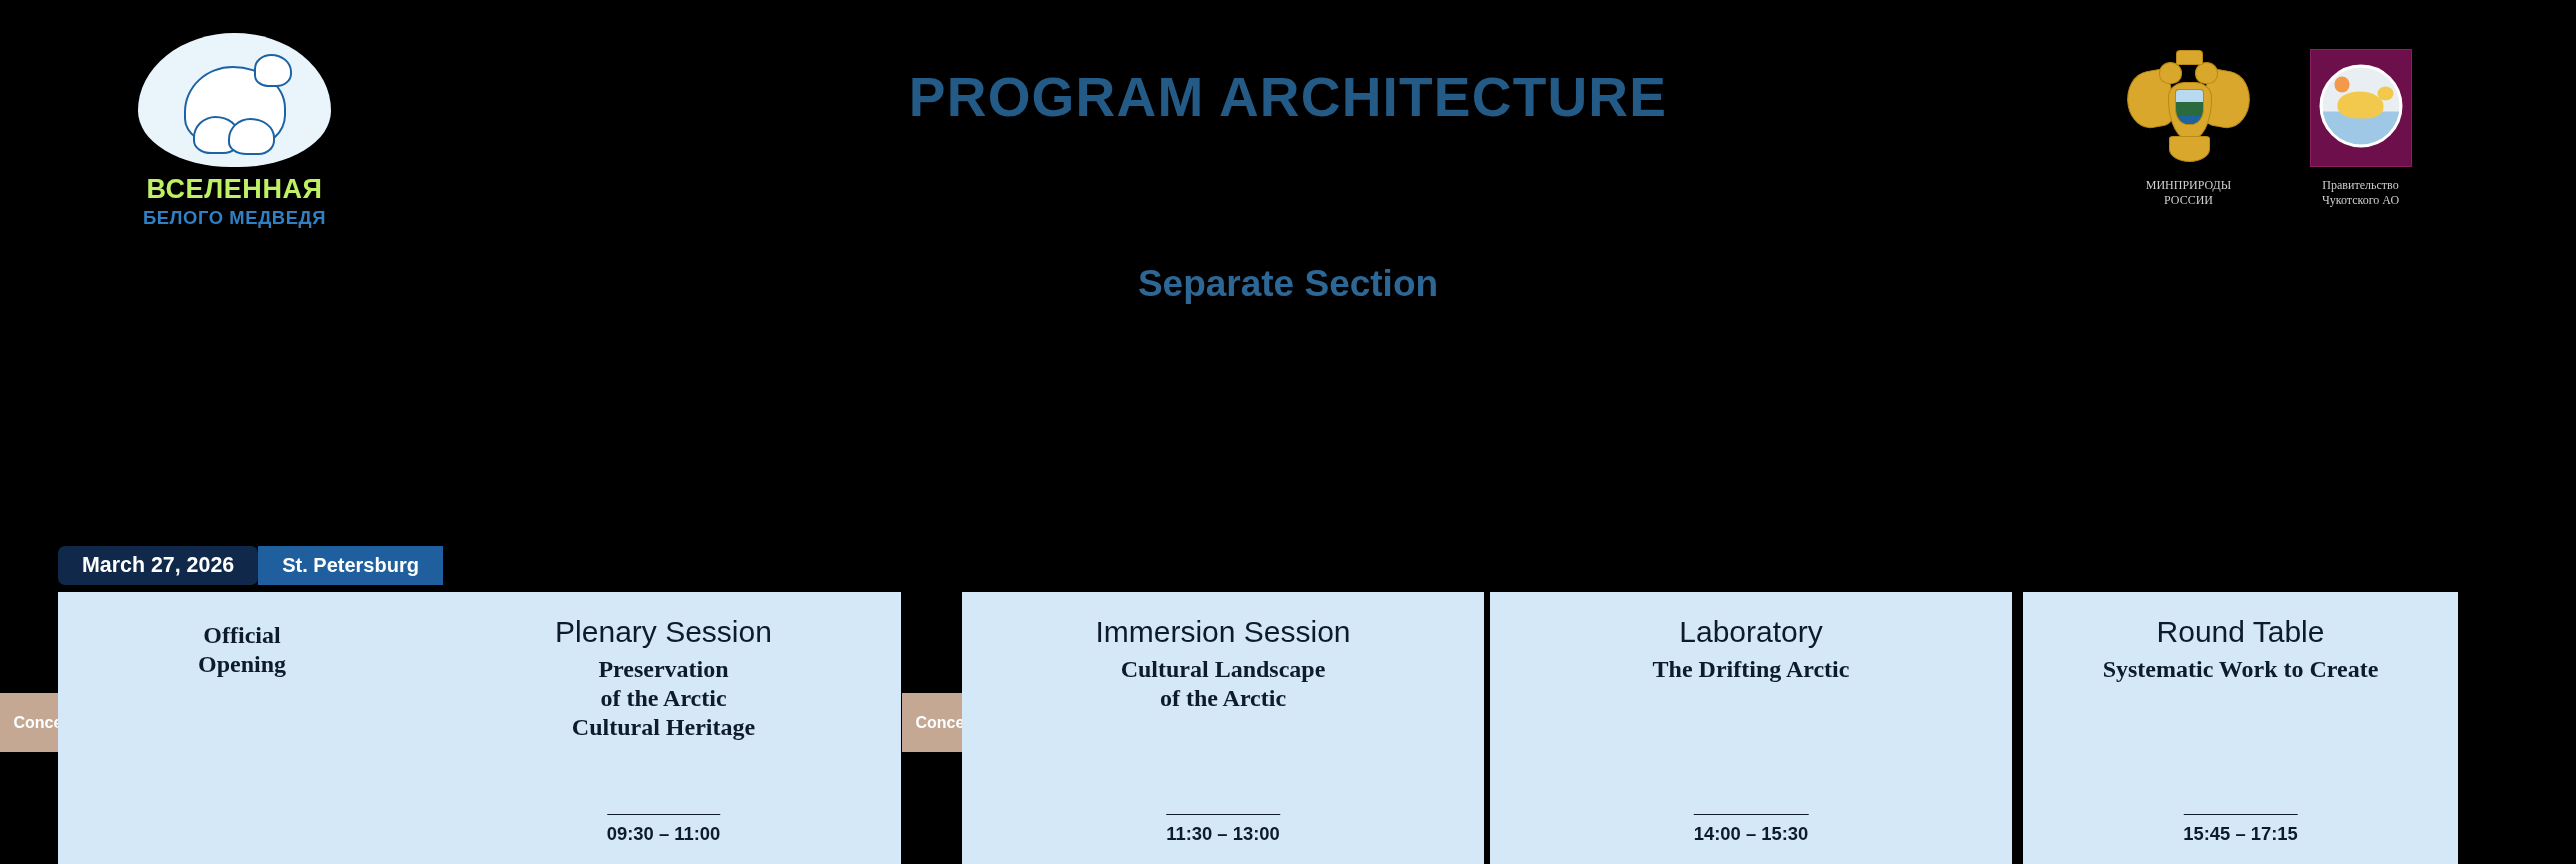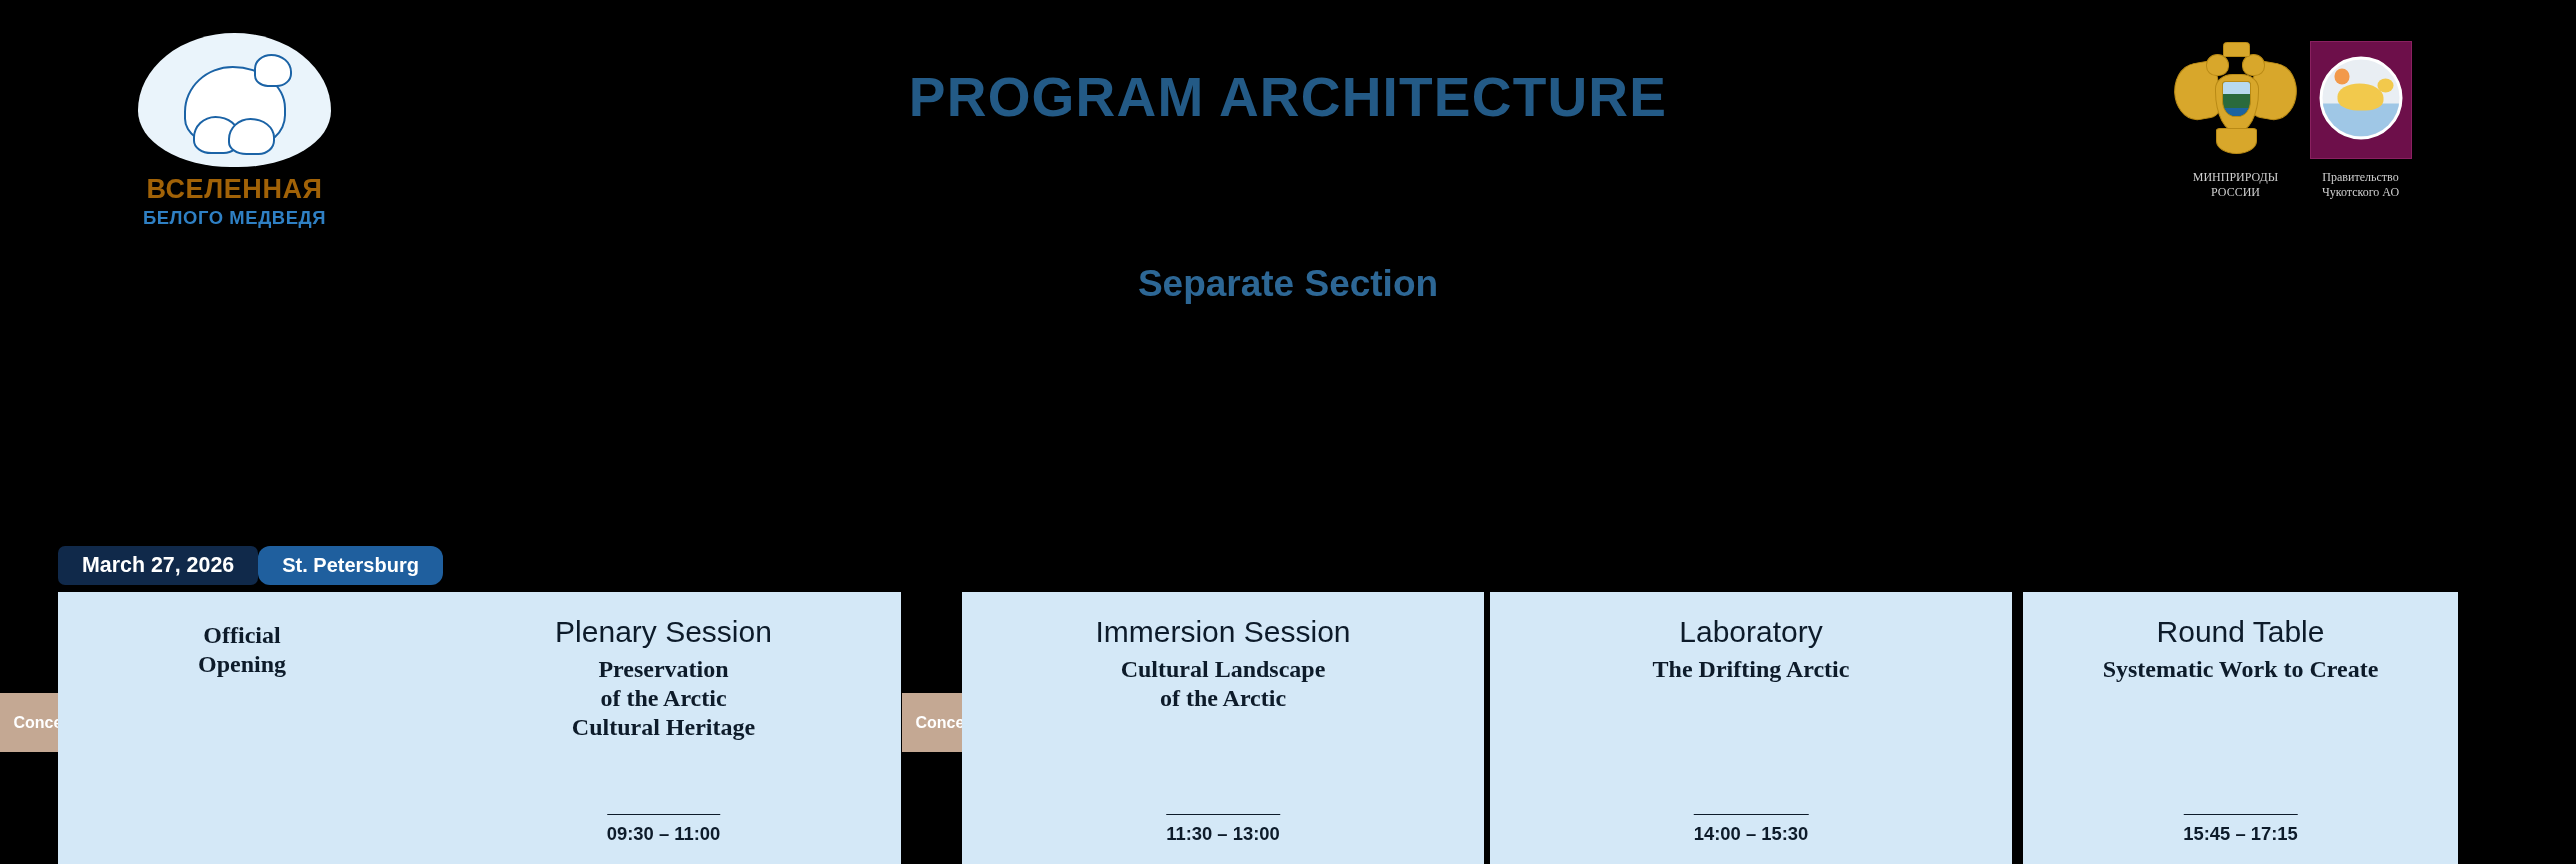--- a/index.html
+++ b/index.html
@@ -73,21 +73,21 @@
     height: 33px;
     background: #ffffff;
     border: 2.4px solid #1b63a6;
     border-radius: 55% 60% 40% 45% / 65% 60% 45% 40%;
   }
   .logo-text1 {
     margin-top: 7.1px;
     font-size: 27px;
     font-weight: bold;
     letter-spacing: 0.6px;
-    color: #a16207;
+    color: #bef264;
     white-space: nowrap;
   }
   .logo-text2 {
     margin-top: 2.4px;
     font-size: 18.4px;
     font-weight: bold;
     letter-spacing: 0.6px;
     color: #2f80c4;
     white-space: nowrap;
   }
@@ -113,22 +113,23 @@
     font-weight: bold;
     line-height: 1.25;
     color: #2d6795;
   }
   .subtitle .line2 { display: block; }
 
   
   .emblems {
     position: absolute;
     right: 153px;
-    top: 36px;
-    display: flex;
+    top: 44px;
+    display: flex;
+    gap: 47px;
     align-items: flex-start;
     justify-content: center;
   }
   .emblem {
     width: 125px;
     display: flex;
     flex-direction: column;
     align-items: center;
   }
   .emblem-art {
@@ -296,21 +297,20 @@
   }
   .city-chip {
     background: #1f5f9e;
     color: #ffffff;
     font-size: 20px;
     font-weight: bold;
     display: flex;
     align-items: center;
     padding: 0 24px;
     white-space: nowrap;
-    border-radius: 12px;
   }
 
   .track {
     position: absolute;
     left: 0;
     top: 592px;
     width: 2576px;
     height: 273px;
   }
 

